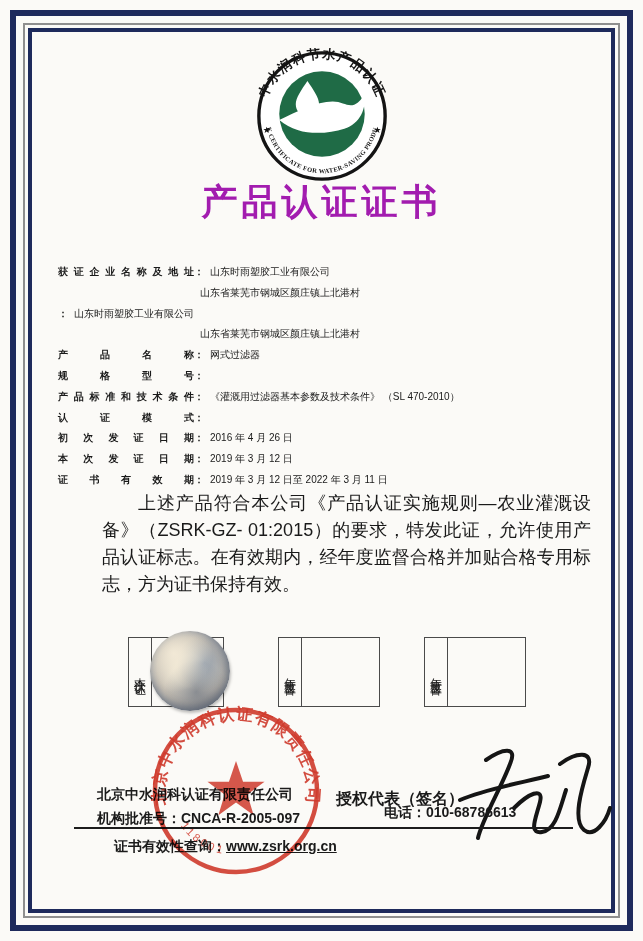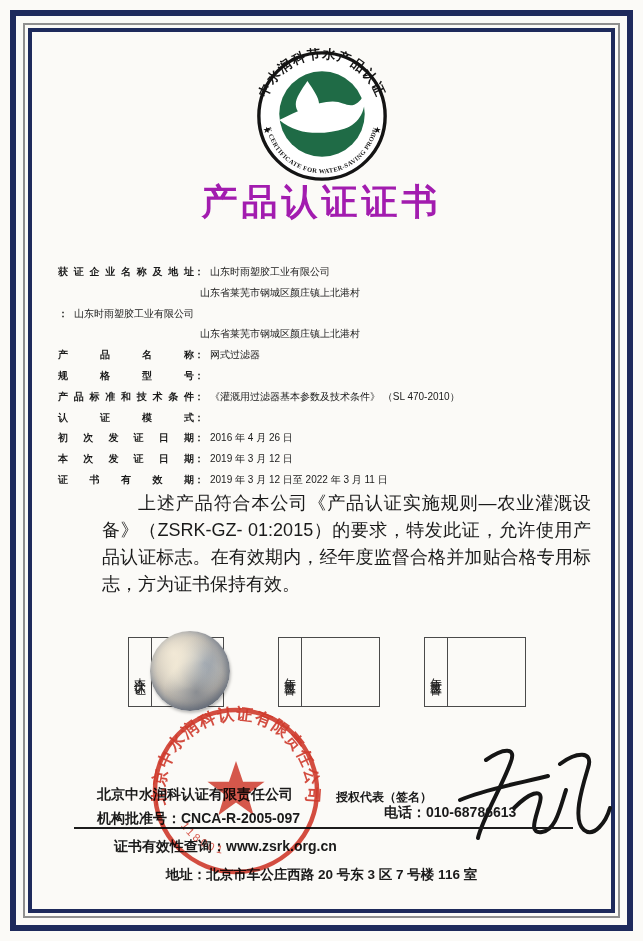--- a/index.html
+++ b/index.html
@@ -63,25 +63,25 @@
       radial-gradient(circle at 30% 28%, rgba(243,234,215,.95), rgba(243,234,215,0) 48%),
       radial-gradient(circle at 68% 40%, rgba(86,110,145,.55), rgba(86,110,145,0) 38%),
       radial-gradient(circle at 58% 76%, rgba(70,82,104,.55), rgba(70,82,104,0) 42%),
       radial-gradient(circle at 50% 50%, #eae2d0 28%, #c0bab0 58%, #8893a4 84%, #5c6880 100%);
     box-shadow:inset -3px -4px 8px rgba(40,50,70,.45), 1px 2px 3px rgba(0,0,0,.25);
   }
 
   
   .footer-company{position:absolute;left:97px;top:786px;font-size:14px;font-weight:bold;}
   .footer-approval{position:absolute;left:97px;top:810px;font-size:14px;font-weight:bold;}
-  .signer-label{position:absolute;left:336px;top:789px;font-size:12px;font-weight:bold;}
+  .signer-label{position:absolute;left:336px;top:789px;font-size:16px;font-weight:bold;}
   .signature{position:absolute;left:448px;top:742px;}
   .footer-rule{position:absolute;left:74px;right:70px;top:827px;height:2px;background:#1c1c1c;}
   .footer-query{position:absolute;left:114px;top:838px;font-size:14px;font-weight:bold;}
-  .footer-query .url{}
+  .footer-query .url{text-decoration:underline;}
   .footer-phone{position:absolute;left:384px;top:804px;font-size:14px;font-weight:bold;}
   .footer-address{position:absolute;left:0;width:100%;top:866px;text-align:center;font-size:13.5px;font-weight:bold;}
 
   
   .red-seal{position:absolute;left:148px;top:703px;mix-blend-mode:multiply;opacity:.92;}
 </style>
 </head>
 <body>
 
 <div class="page">
@@ -204,23 +204,20 @@
   </div>
 
   <div class="footer-rule"></div>
 
   <div class="footer-query">
     <span>证书有效性查询</span><span>：</span><span class="url">www.zsrk.org.cn</span>
   </div>
   <div class="footer-phone">
     <span>电话</span><span>：</span><span>010-68786613</span>
   </div>
-  <div class="footer-address">
-    <span>地址</span><span>：</span><span>北京市车公庄西路 20 号东 3 区 7 号楼 116 室</span>
-  </div>
 
   <div class="red-seal">
     <svg width="176" height="176" viewBox="-88 -88 176 176">
       <defs>
         <path id="sealArc" d="M -64,32 A 71.5 71.5 0 1 1 64,32"></path>
         <path id="sealDigits" d="M -58,30 A 65 65 0 0 0 -6,64"></path>
       </defs>
       <circle cx="0" cy="0" r="81" fill="none" stroke="#cf2a1b" stroke-width="4.5" opacity="0.9"></circle>
       <text font-size="16.5" font-weight="bold" fill="#cf2a1b" letter-spacing="1.5" opacity="0.9" font-family="Liberation Sans, sans-serif">
         <textPath href="#sealArc" startOffset="50%" text-anchor="middle">北京中水润科认证有限责任公司</textPath>

